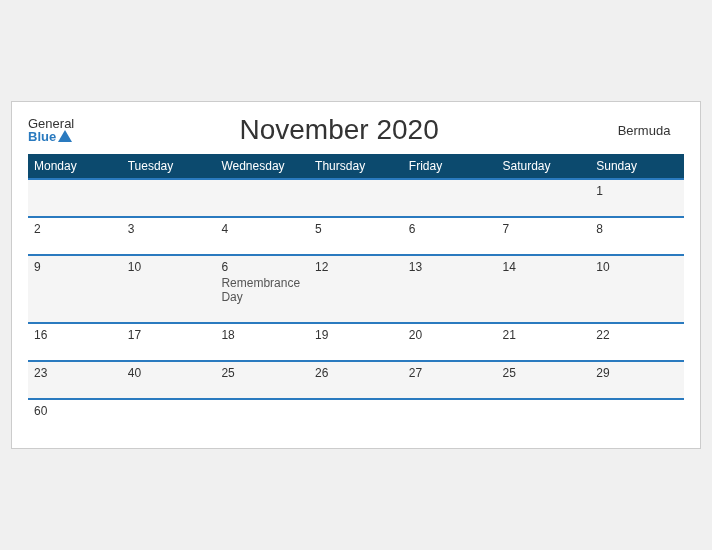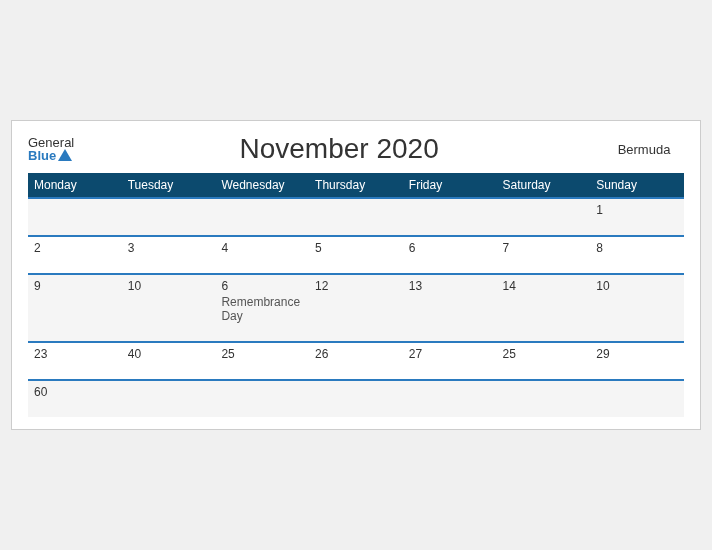--- a/index.html
+++ b/index.html
@@ -190,20 +190,43 @@
           </td>
           <td>
             <span class="day-num">14</span>
           </td>
           <td>
             <span class="day-num">10</span>
           </td>
         </tr>
         <tr>
           <td>
+            <span class="day-num">16</span>
+          </td>
+          <td>
+            <span class="day-num">17</span>
+          </td>
+          <td>
+            <span class="day-num">18</span>
+          </td>
+          <td>
+            <span class="day-num">19</span>
+          </td>
+          <td>
+            <span class="day-num">20</span>
+          </td>
+          <td>
+            <span class="day-num">21</span>
+          </td>
+          <td>
+            <span class="day-num">22</span>
+          </td>
+        </tr>
+        <tr>
+          <td>
             <span class="day-num">23</span>
           </td>
           <td>
             <span class="day-num">40</span>
           </td>
           <td>
             <span class="day-num">25</span>
           </td>
           <td>
             <span class="day-num">26</span>

